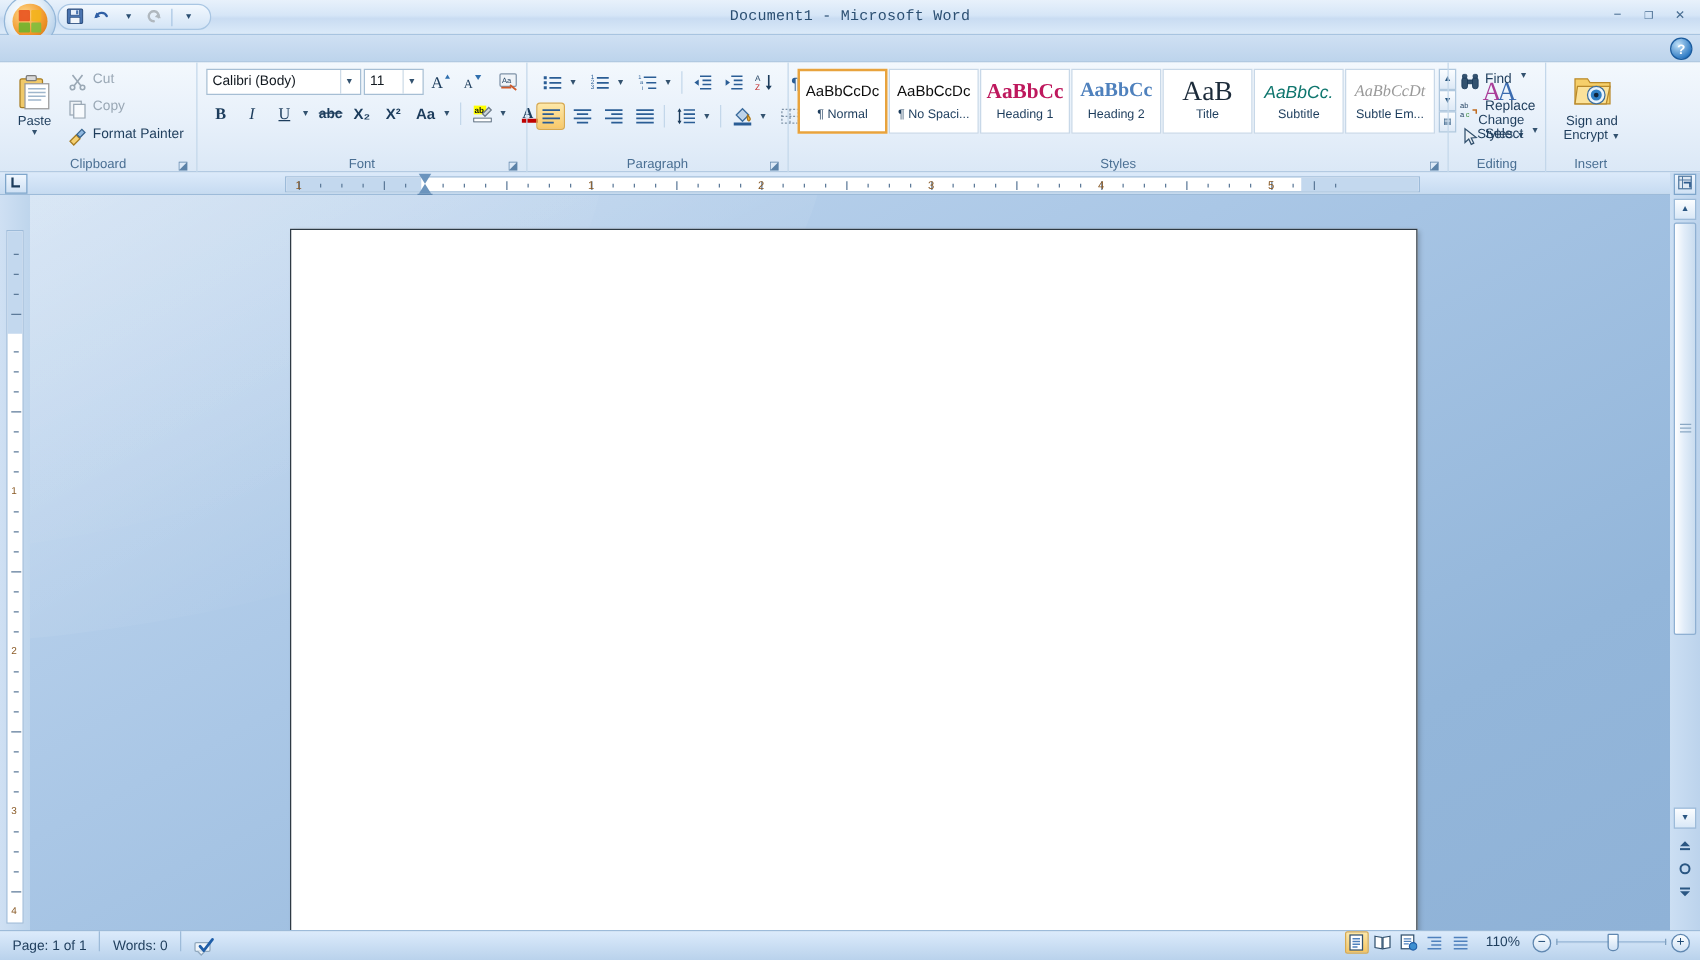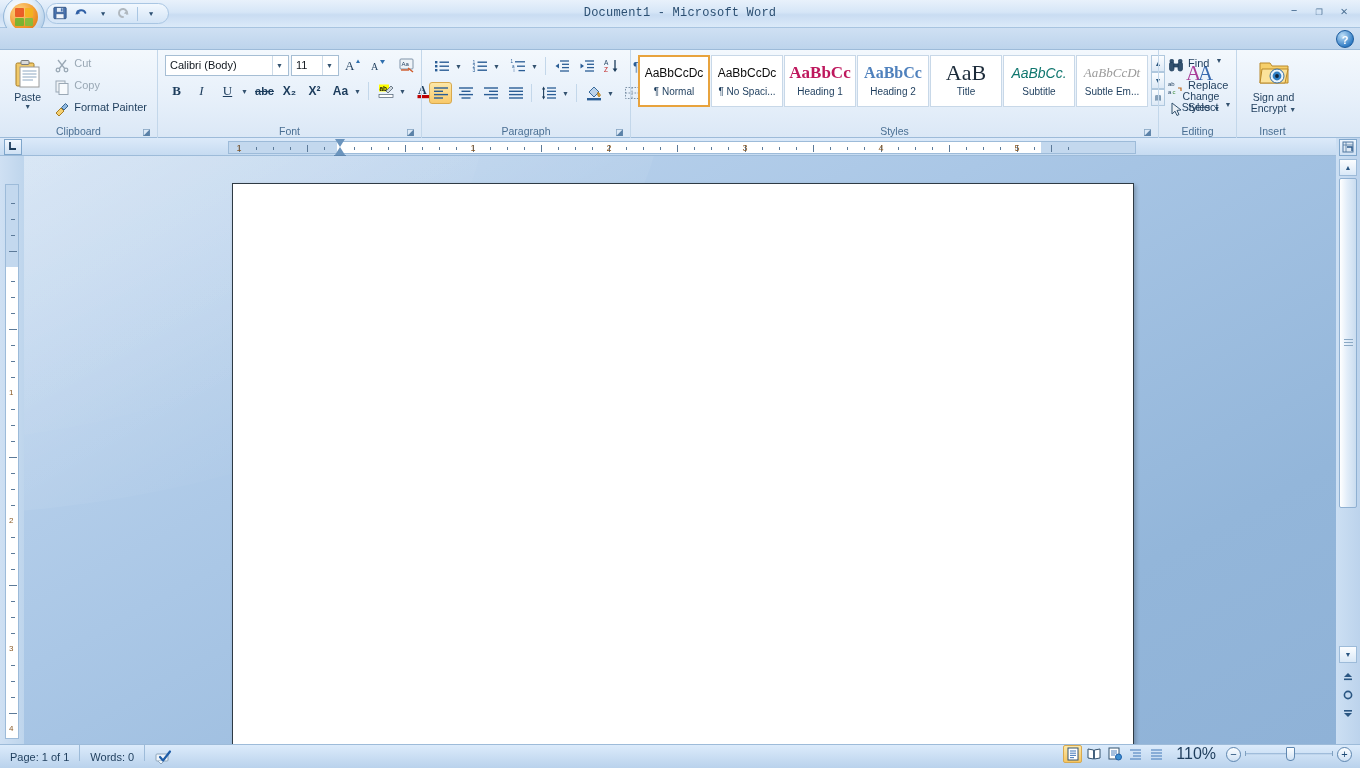--- a/index.html
+++ b/index.html
@@ -259,21 +259,21 @@
   }
   .sb-item { padding: 0 10px; height: 24px; line-height: 24px; font-size: 11px;
              color: #1e3d5c; cursor: pointer; }
   .sb-sep { width: 1px; height: 16px; background: #9dbbd9; }
   .sb-right { margin-left: auto; display: flex; align-items: center; gap: 2px; padding-right: 8px; }
   .view-btn {
     width: 19px; height: 18px; display: flex; align-items: center; justify-content: center;
     border: 1px solid transparent; border-radius: 2px; cursor: pointer;
   }
   .view-btn.sel { background: linear-gradient(to bottom,#fde8a8,#f6c560); border-color: #d8a94e; }
-  .zoom-pct { font-size: 16px; padding: 0 8px; cursor: pointer; }
+  .zoom-pct { font-size: 11px; padding: 0 8px; cursor: pointer; }
   .zoom-ctrl { display: flex; align-items: center; gap: 4px; }
   .zoom-circ {
     width: 15px; height: 15px; border-radius: 50%; border: 1px solid #5f87b0;
     background: linear-gradient(to bottom,#fcfeff,#cfe1f4); color: #1e4a75;
     font-size: 11px; line-height: 13px; text-align: center; cursor: pointer;
   }
   .zoom-track { position: relative; width: 88px; height: 14px; }
   .zoom-line { position: absolute; left: 0; right: 0; top: 6px; height: 2px;
                background: linear-gradient(to bottom,#8fb0d2,#cfe1f4); }
   .zoom-handle {

